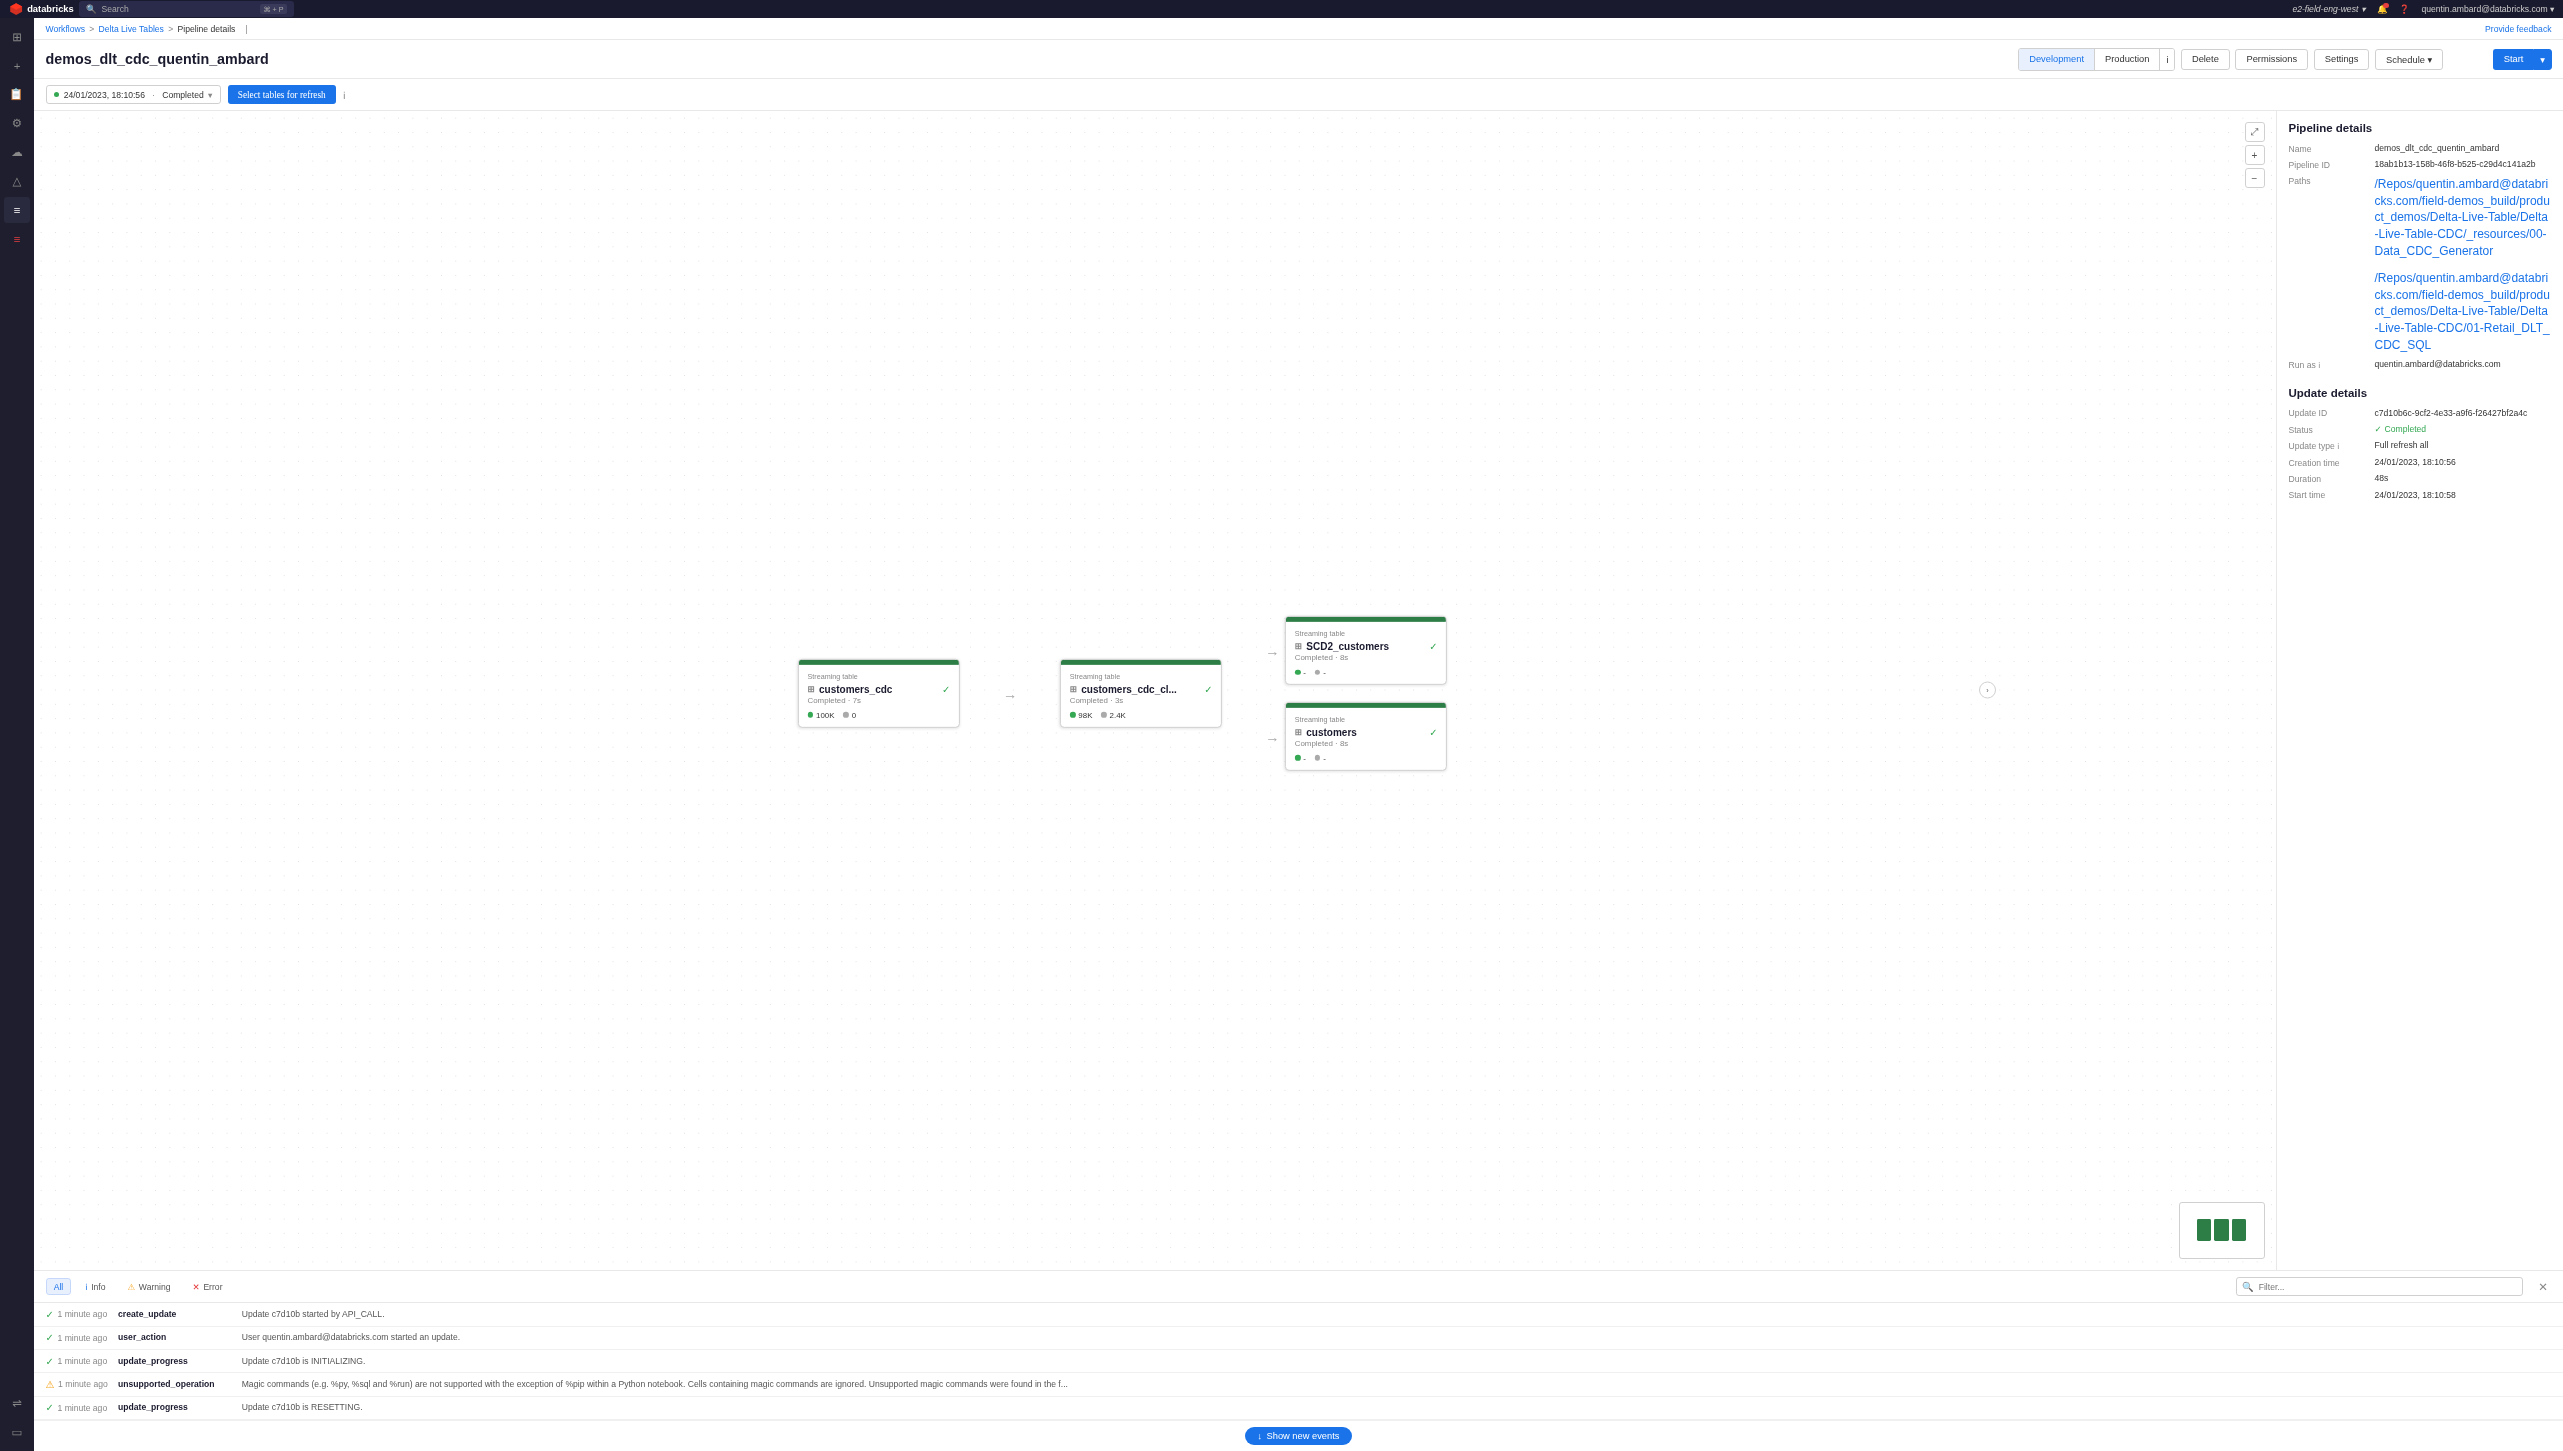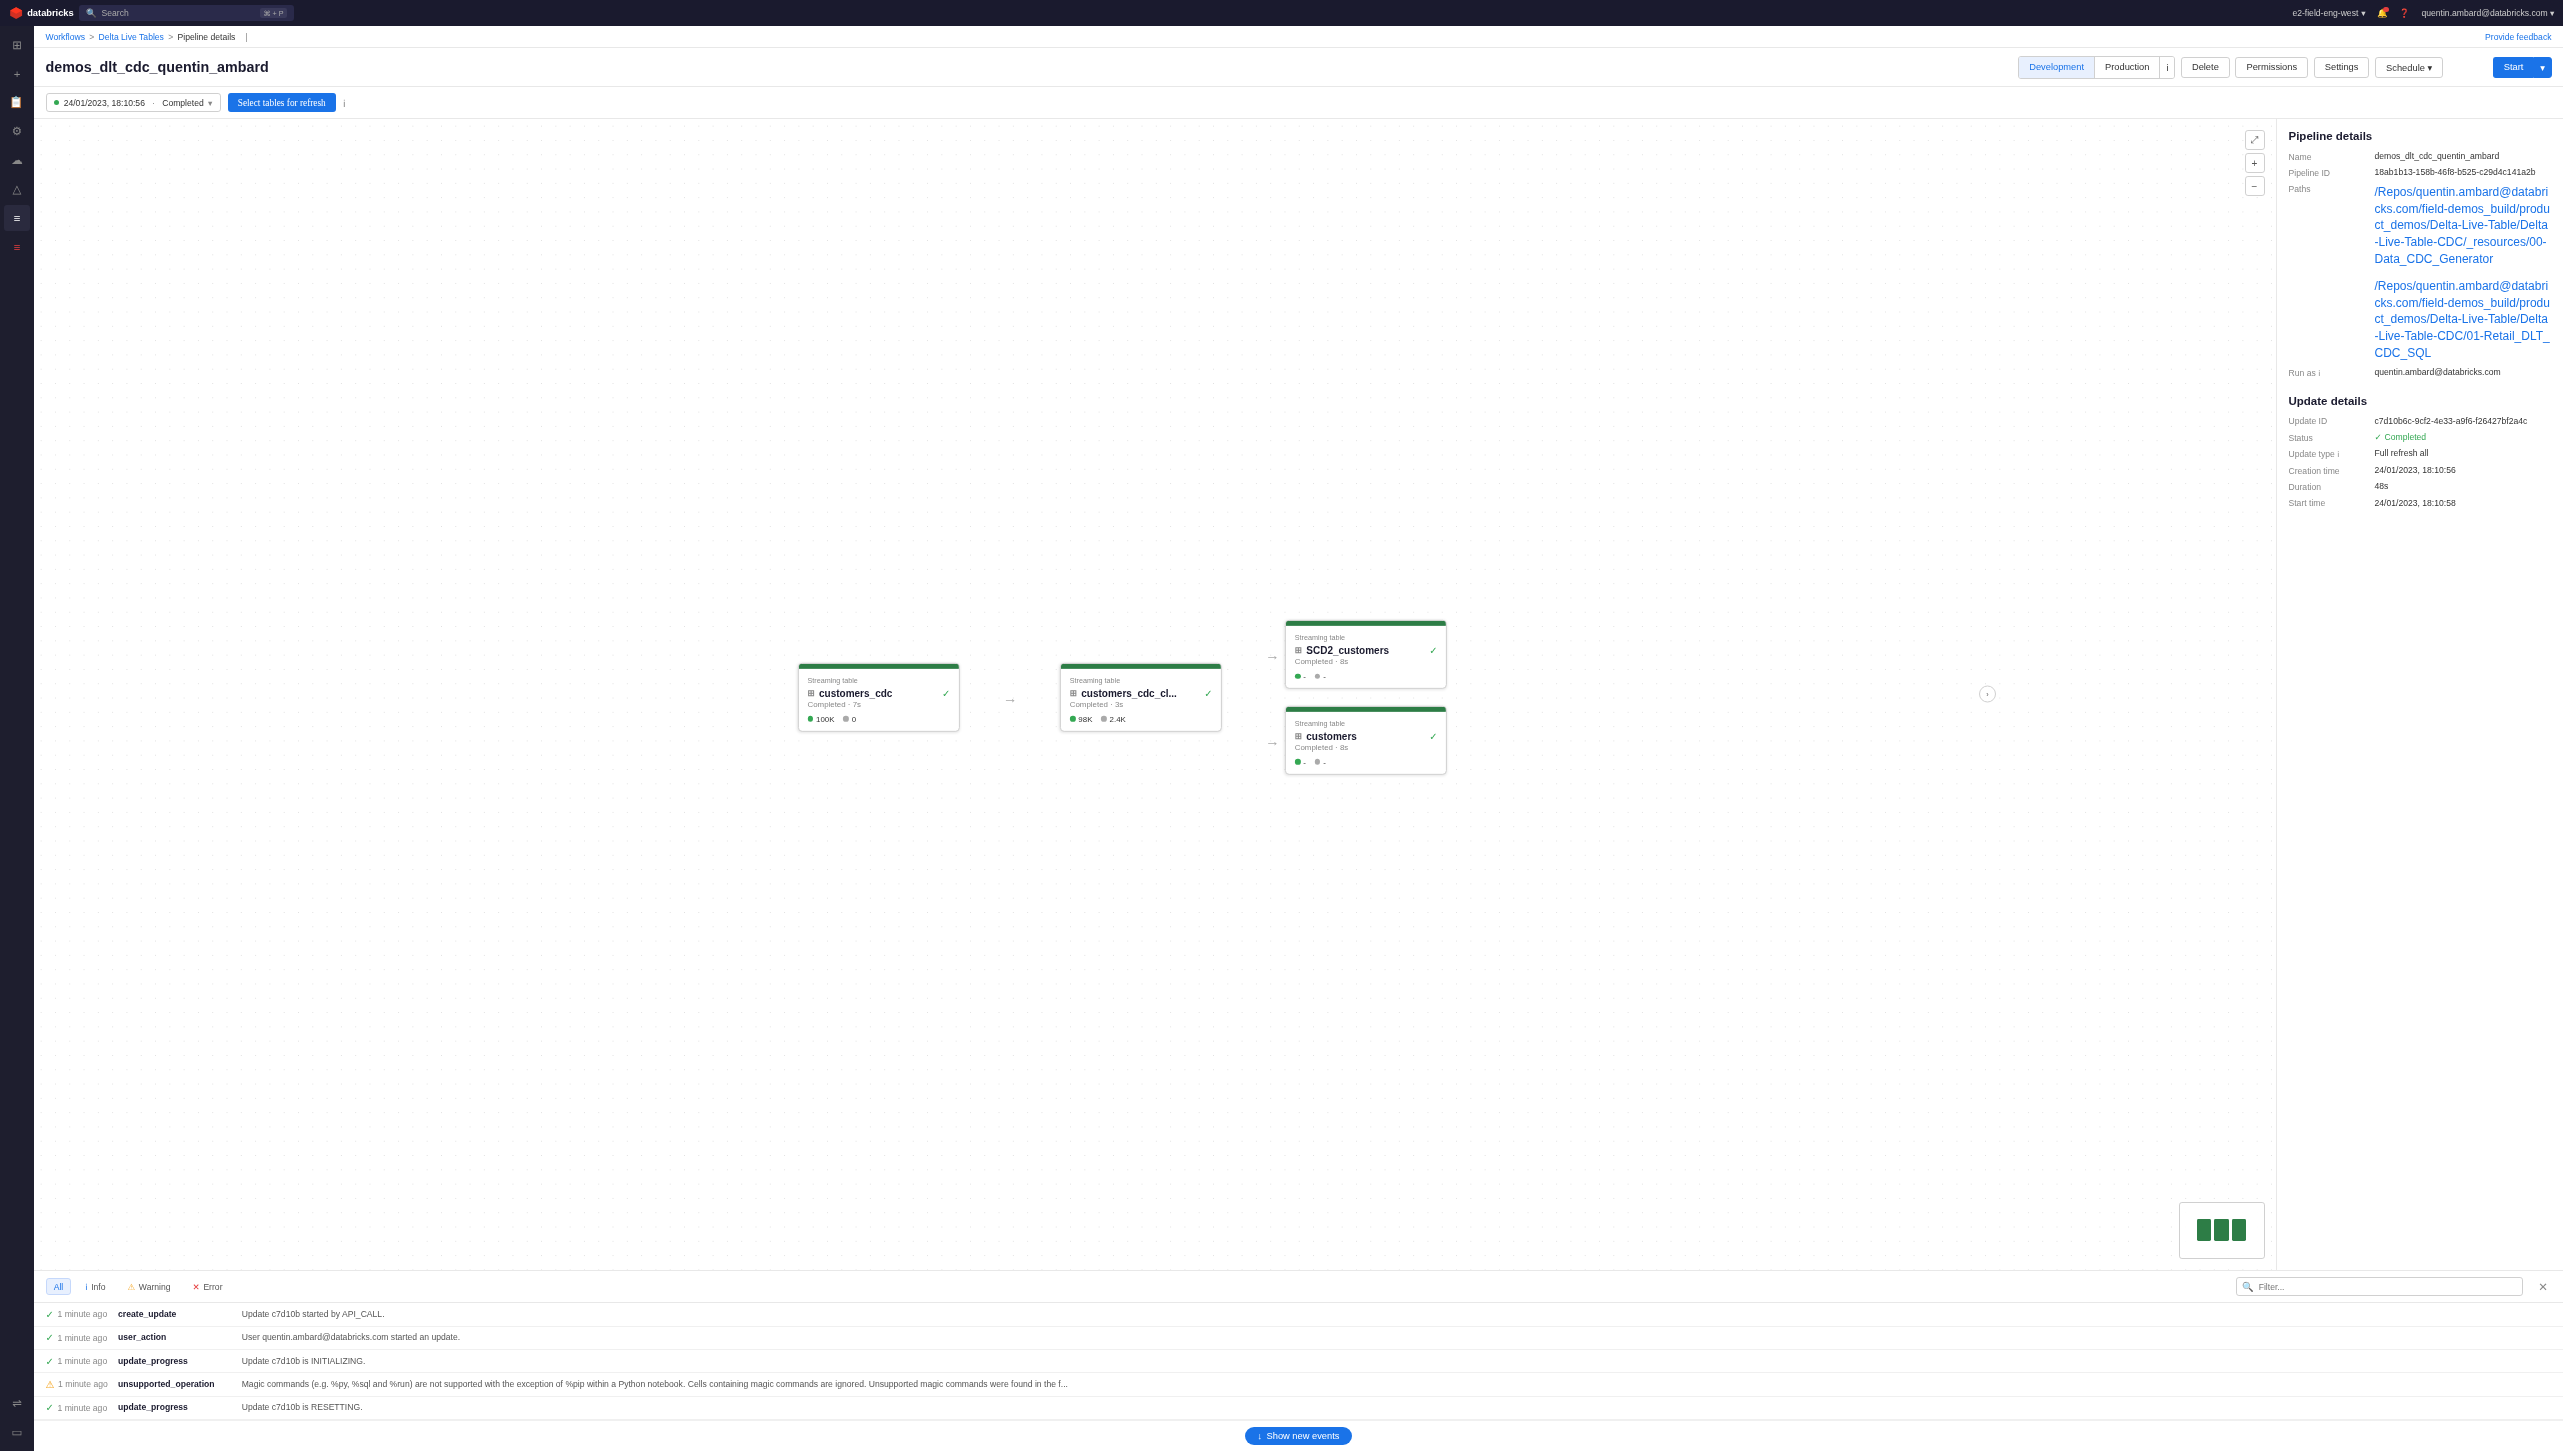--- a/index.html
+++ b/index.html
@@ -1,27 +1,27 @@
 <!DOCTYPE html>
 <html style="font-size:11.5px"><head>
   <meta charset="utf-8">
   <style>
     * { box-sizing: border-box; margin: 0; padding: 0; }
     body { font-family: -apple-system, BlinkMacSystemFont, 'Segoe UI', sans-serif; font-size: 9.3px; background: #f5f5f5; color: #333; overflow: hidden; height: 100vh; display: flex; flex-direction: column; }
 
     
-    .top-nav { background: #1a1a2e; display: flex; align-items: center; padding: 0 8.6px; height: 26px; flex-shrink: 0; gap: 5.7px; }
+    .top-nav { background: #1a1a2e; display: flex; align-items: center; padding: 0 8.6px; height: 18px; flex-shrink: 0; gap: 5.7px; }
     .databricks-logo { display: flex; align-items: center; gap: 4.3px; color: #fff; font-size: 9.3px; font-weight: 600; }
     .databricks-logo svg { width: 14.3px; height: 14.3px; }
     .search-bar { display: flex; align-items: center; background: #2a2a4a; border-radius: 2.9px; padding: 2.9px 7.2px; gap: 4.3px; color: #aaa; font-size: 8.6px; min-width: 129px; flex: 1; max-width: 215px; }
     .search-icon { color: #888; font-size: 8.6px; }
     .shortcut-badge { background: #3a3a5a; border-radius: 2.1px; padding: 0.7px 3.6px; font-size: 7.2px; color: #aaa; margin-left: auto; }
     .nav-right { margin-left: auto; display: flex; align-items: center; gap: 11.5px; color: #ccc; font-size: 8.6px; }
     .nav-right span { cursor: pointer; }
-    .region-selector { display: flex; align-items: center; gap: 2.9px; color: #ccc; cursor: pointer; }
+    .region-selector { display: flex; align-items: center; gap: 2.9px; color: #ccc; cursor: pointer; font-style: italic; }
     .notification-bell { color: #ccc; position: relative; cursor: pointer; }
     .notif-dot { position: absolute; top: -1.4px; right: -1.4px; width: 5.7px; height: 5.7px; background: #e53e3e; border-radius: 50%; }
     .user-menu { color: #ccc; cursor: pointer; font-size: 8.6px; }
 
     
     .app-layout { display: flex; flex: 1; overflow: hidden; }
     .left-sidebar { width: 34px; background: #1e1e2e; display: flex; flex-direction: column; align-items: center; padding: 5.7px 0; gap: 2.9px; flex-shrink: 0; }
     .sidebar-icon { width: 26px; height: 26px; display: flex; align-items: center; justify-content: center; border-radius: 2.9px; cursor: pointer; color: #888; font-size: 11.5px; }
     .sidebar-icon.active { background: #2a2a3e; color: #fff; }
     .sidebar-icon.highlight { color: #e53e3e; }

